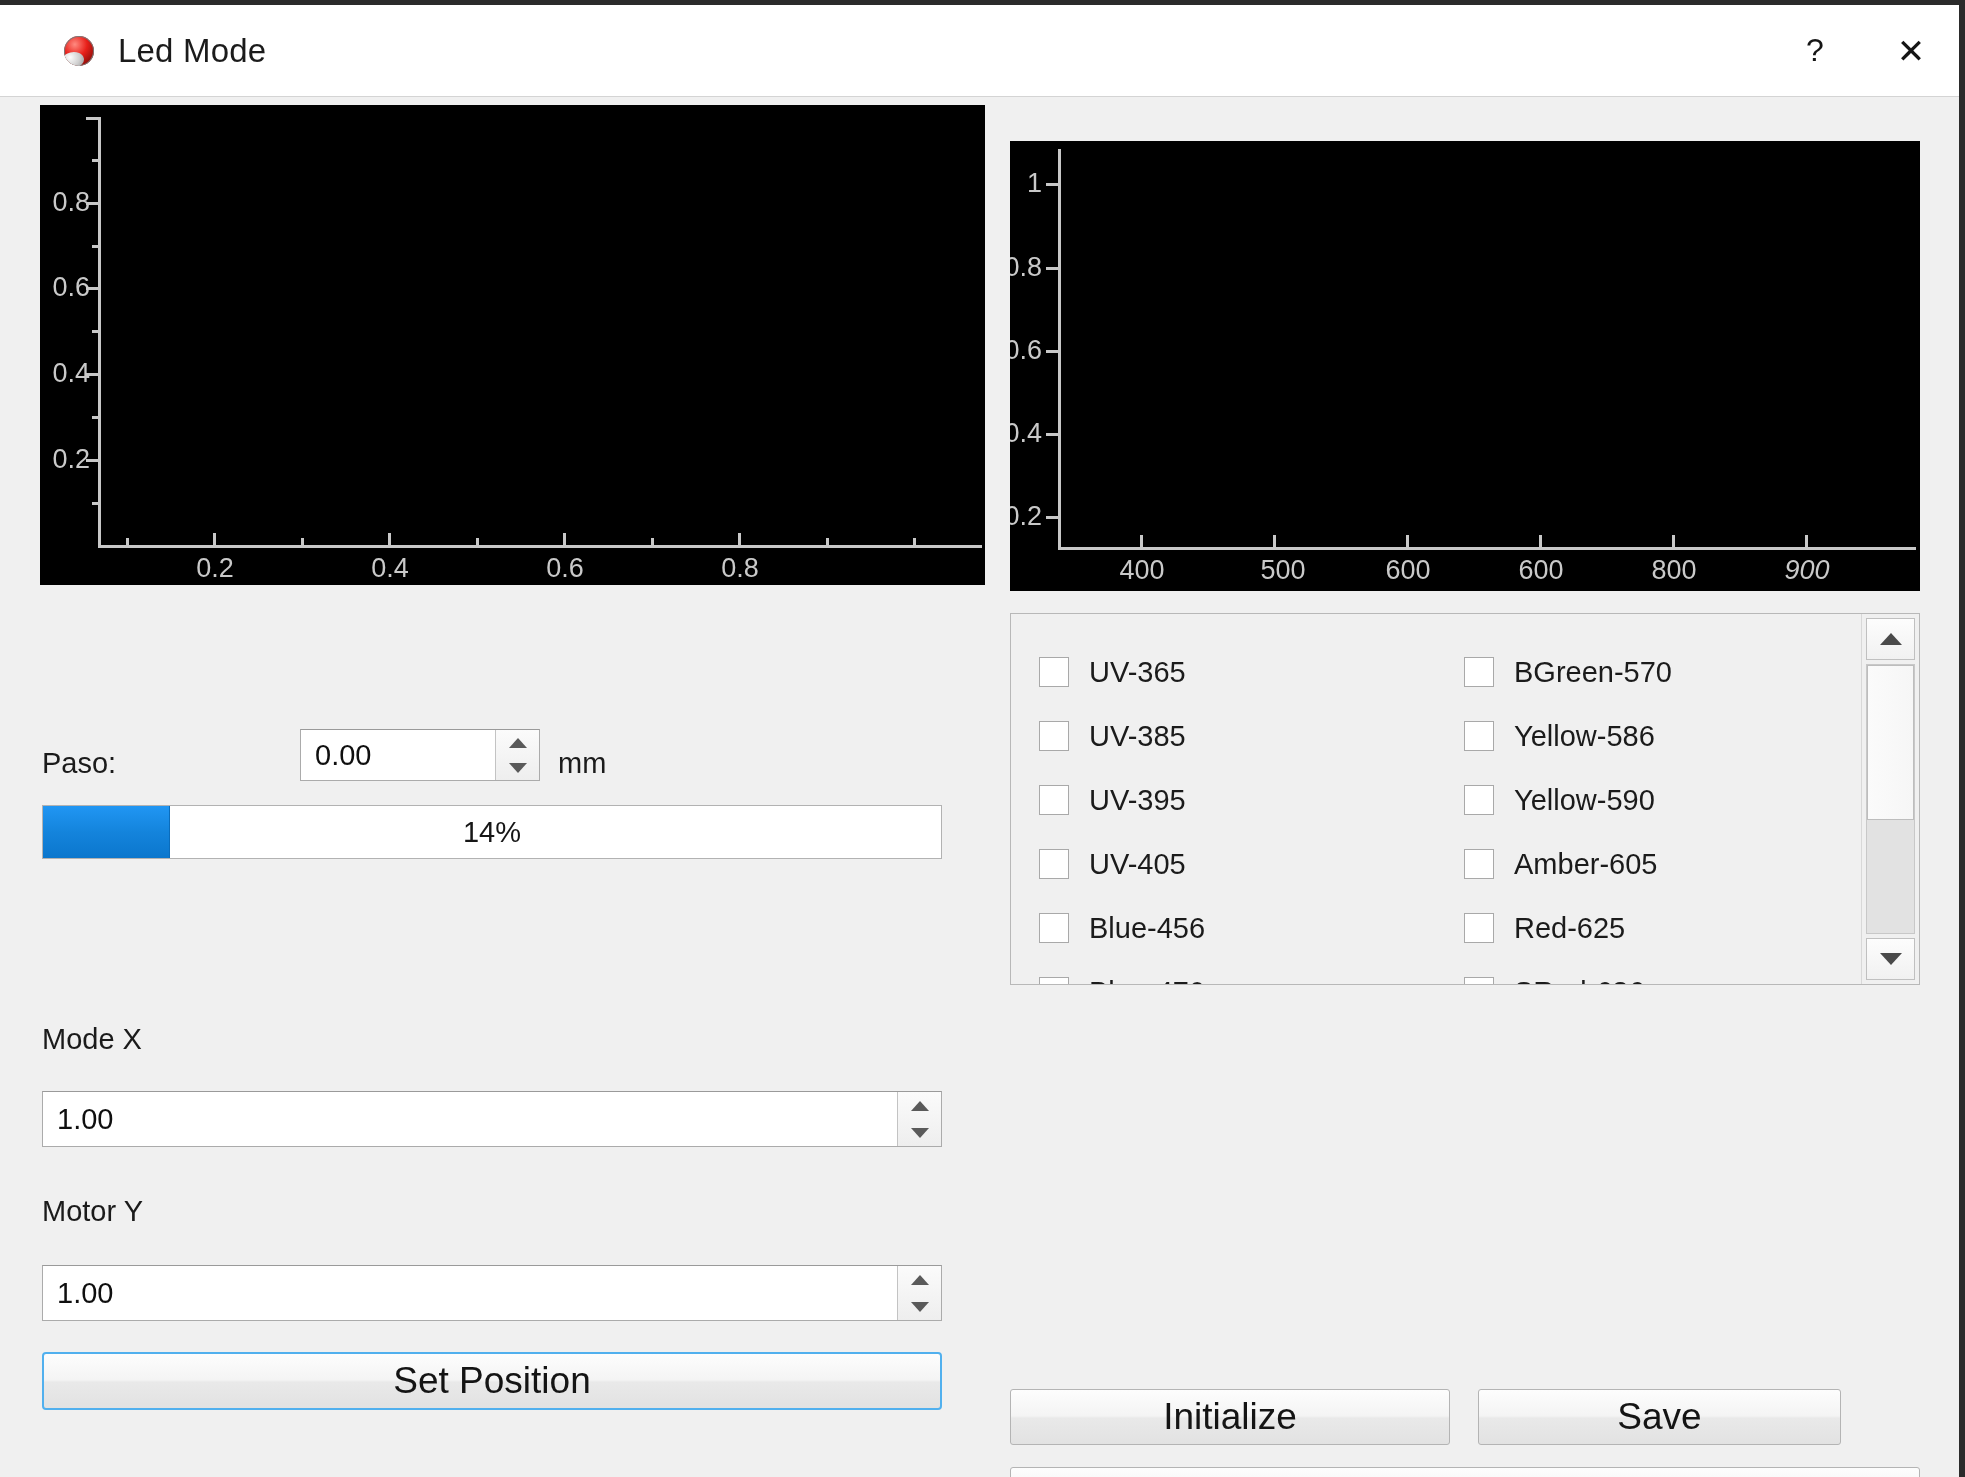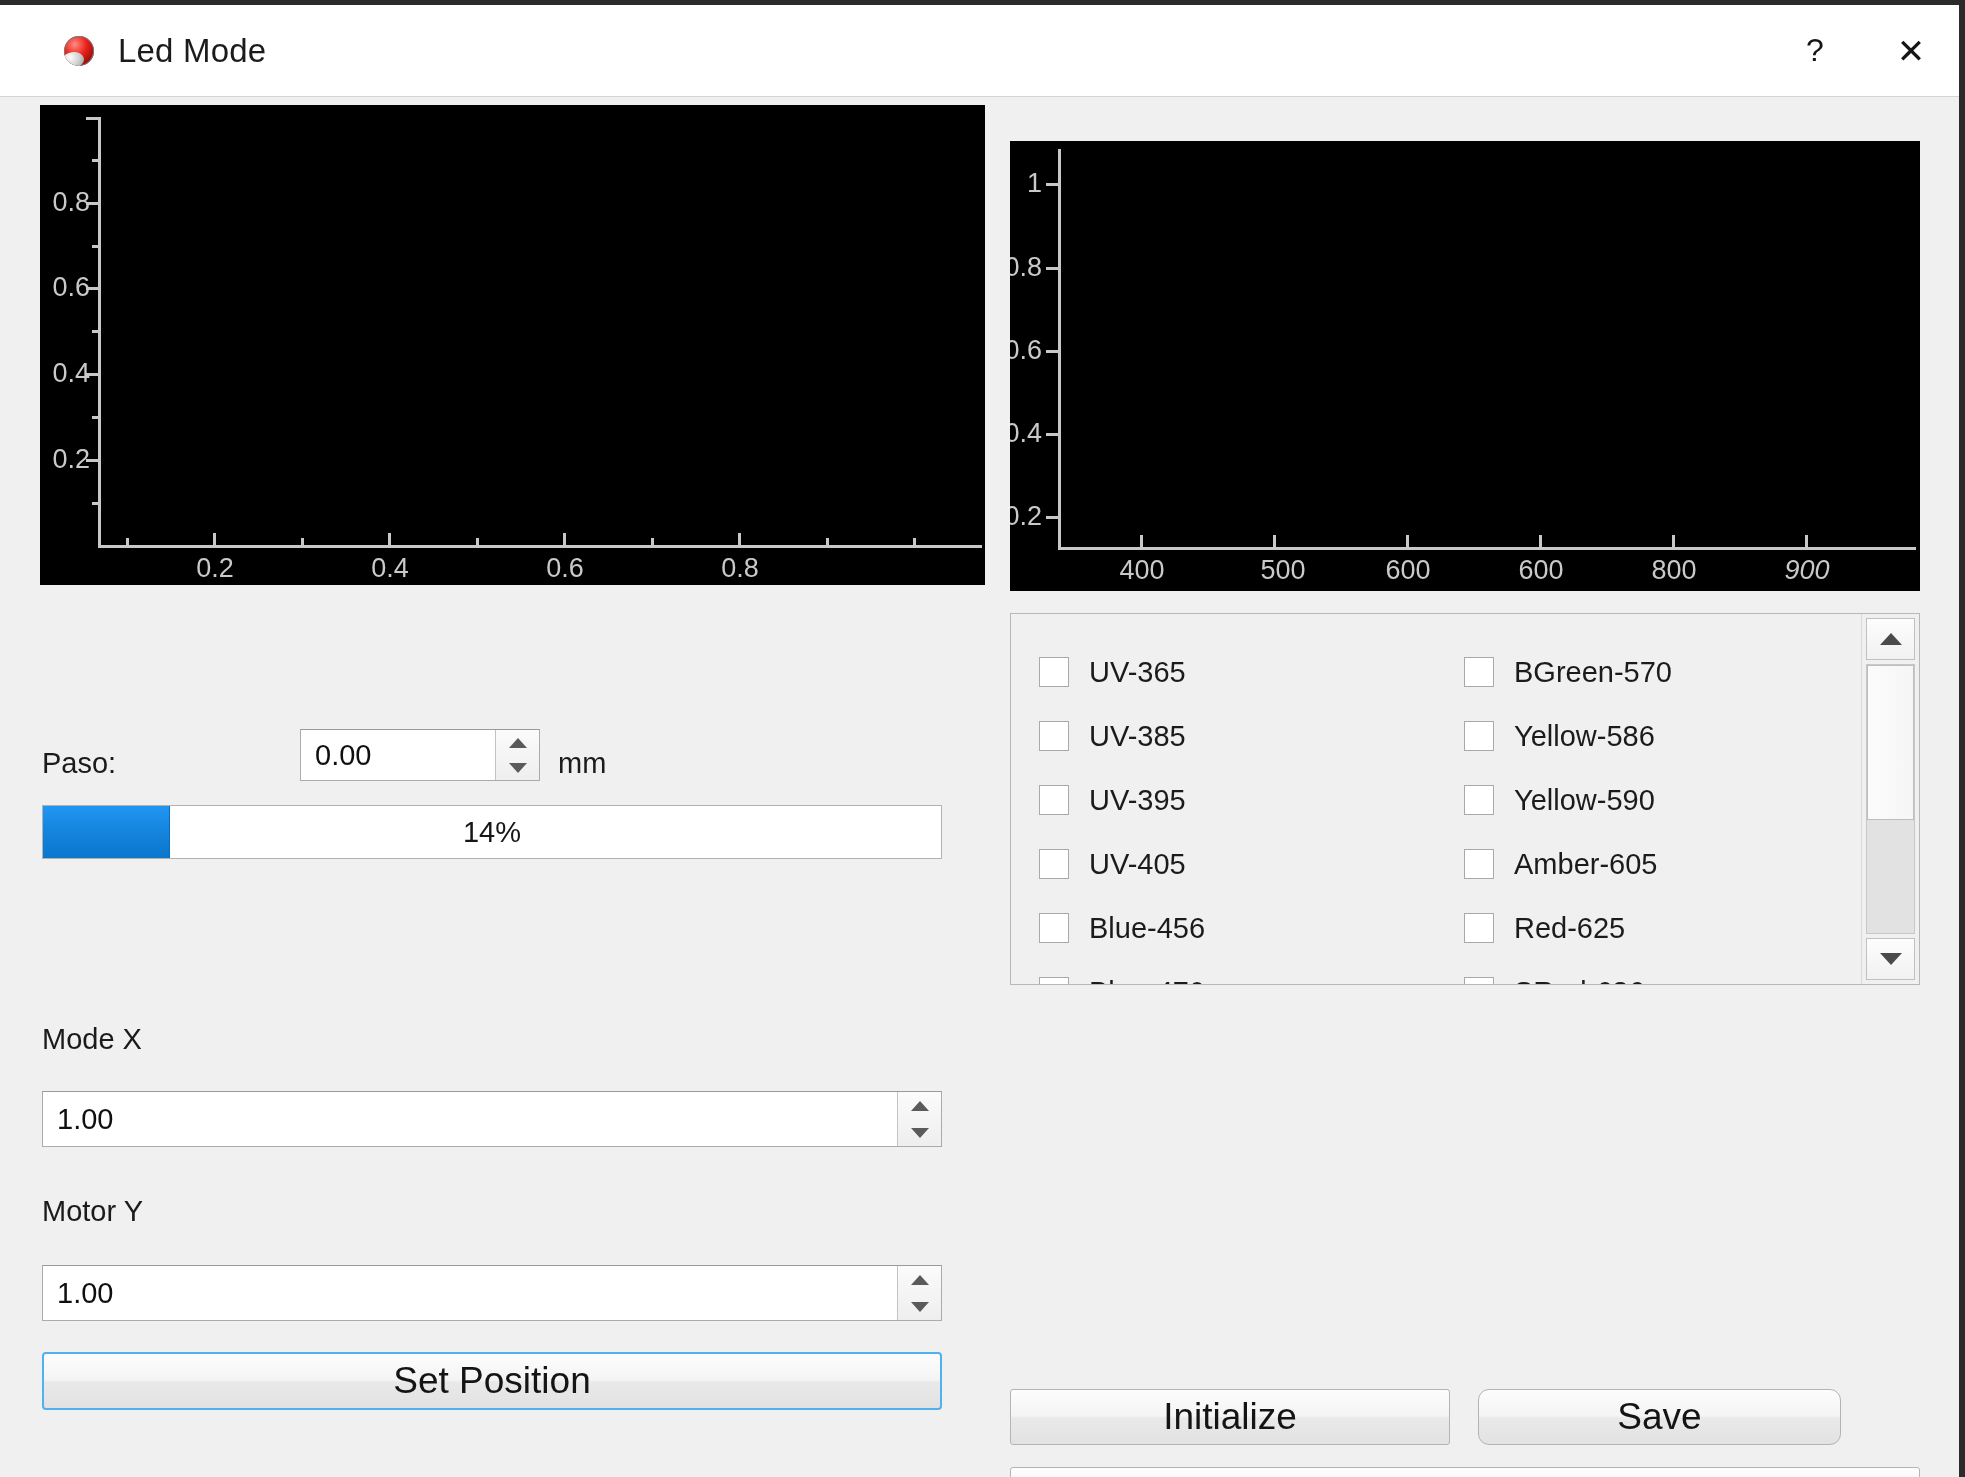--- a/index.html
+++ b/index.html
@@ -505,17 +505,17 @@
         <div id="sb-track">
           <div id="sb-thumb" style="height:58%;"></div>
         </div>
         <div class="sb-arrow">
             <span class="arrow-dn"></span>
           </div>
       </div>
     </div>
 
     <div class="btn" style="left:1010px; top:1292px; width:440px; height:56px;">Initialize</div>
-    <div class="btn" style="left:1478px; top:1292px; width:363px; height:56px;border-radius:11px;">Save</div>
+    <div class="btn" style="left:1478px; top:1292px; width:363px; height:56px;">Save</div>
     <div class="btn" style="left:1010px; top:1370px; width:910px; height:56px;">Back</div>
 
   </div>
 </div>
 
 </body></html>

